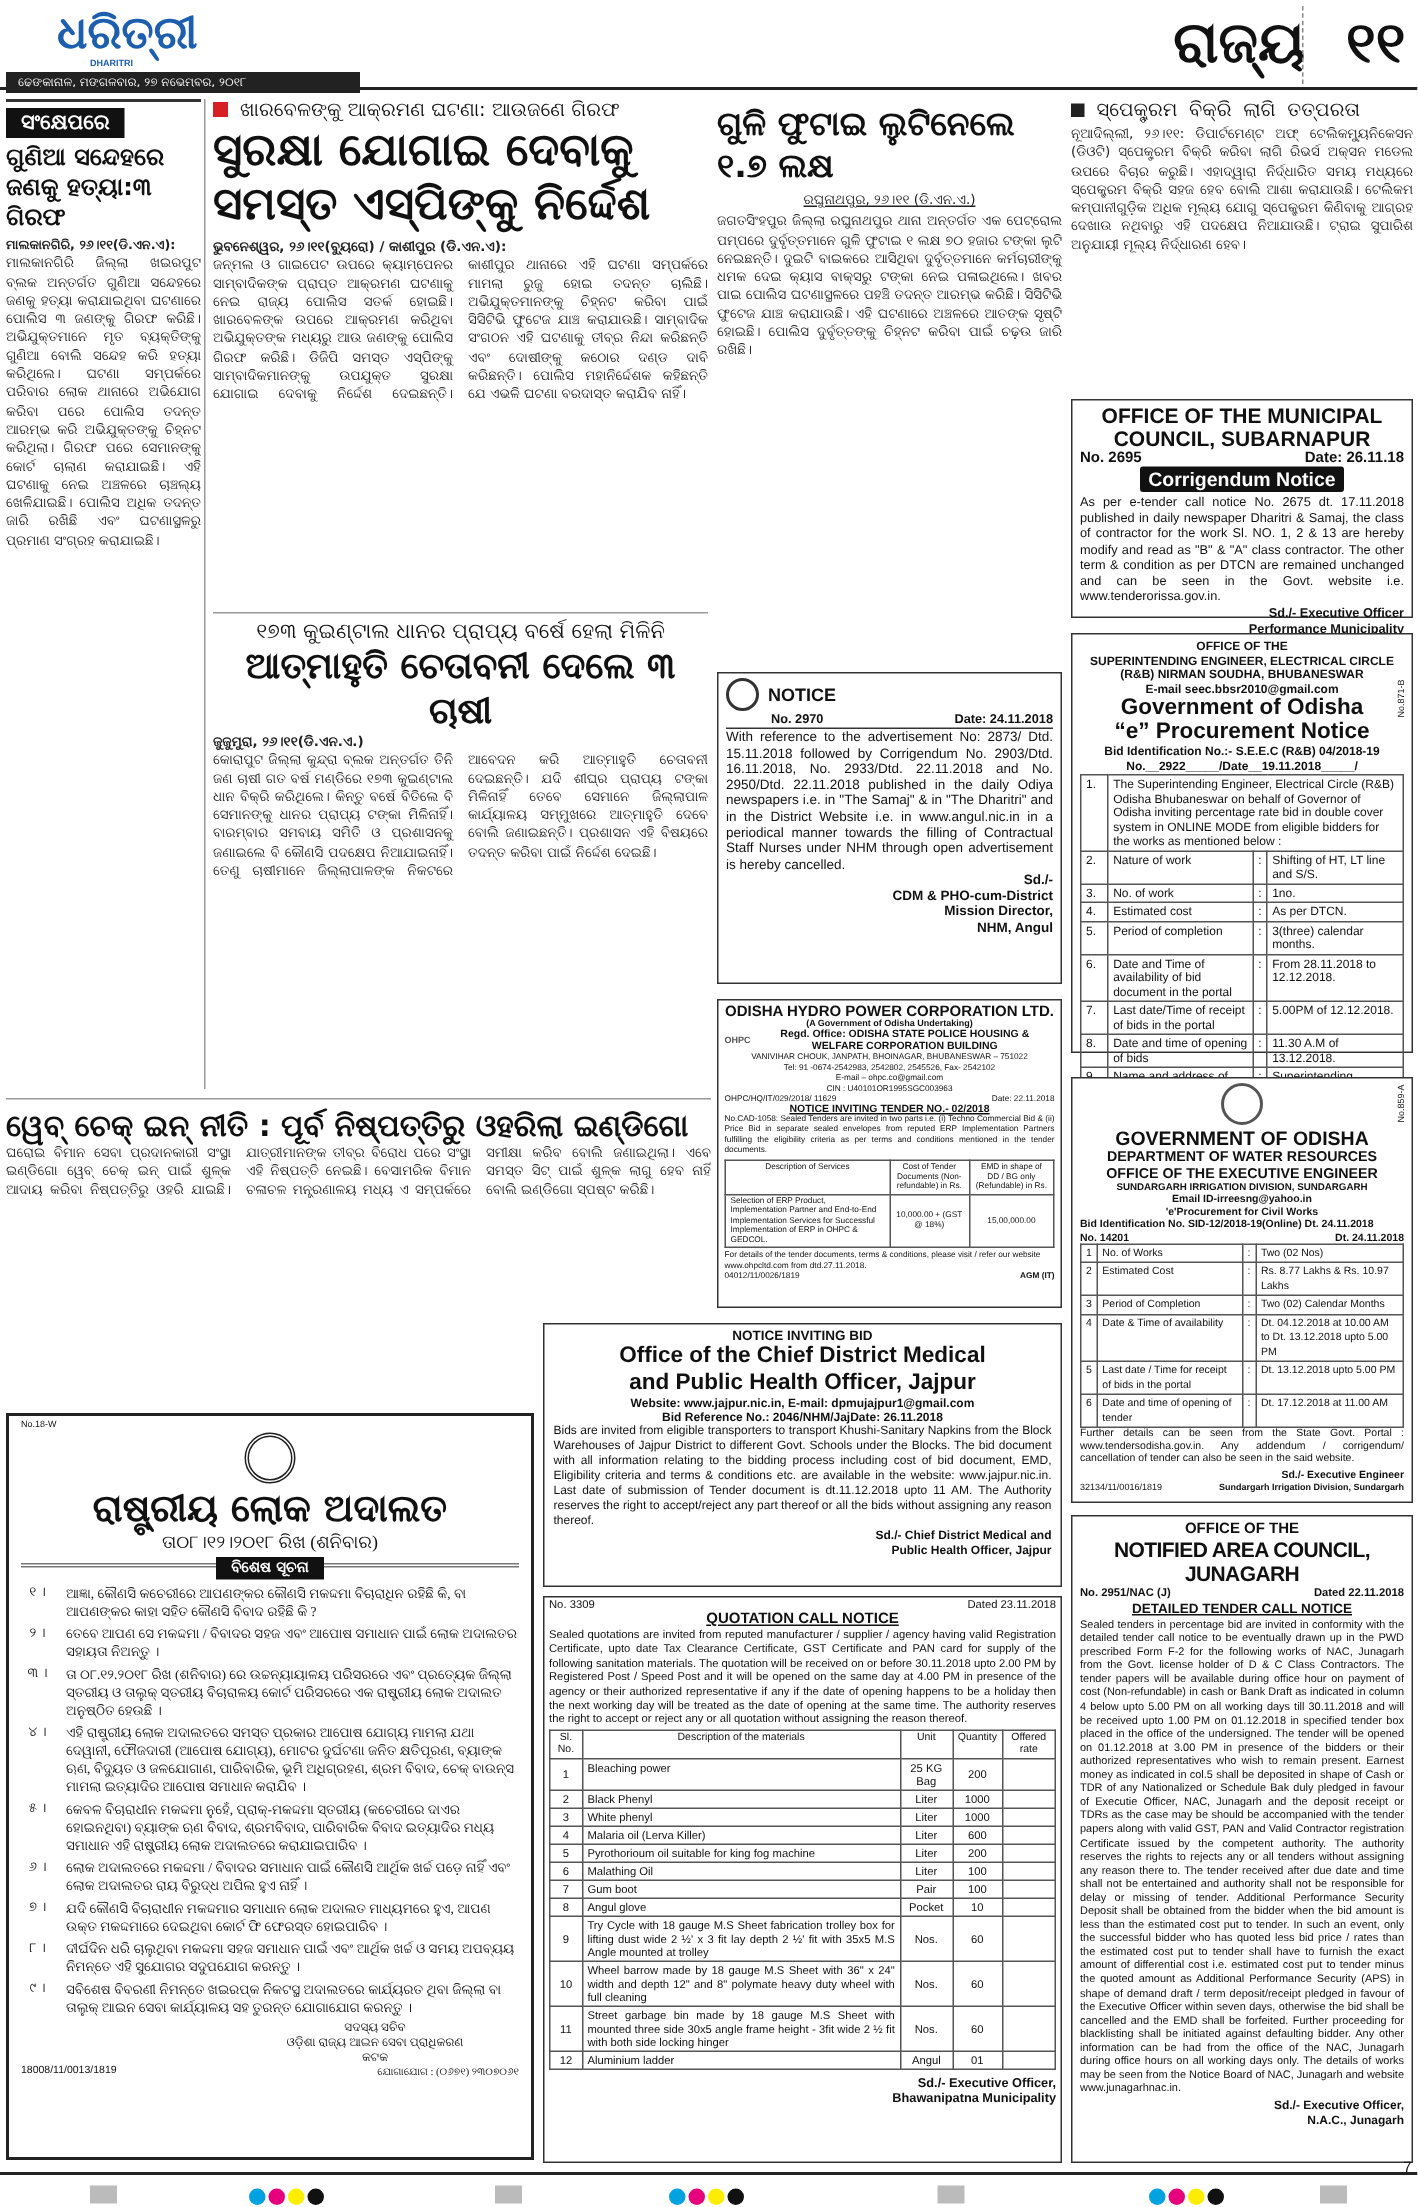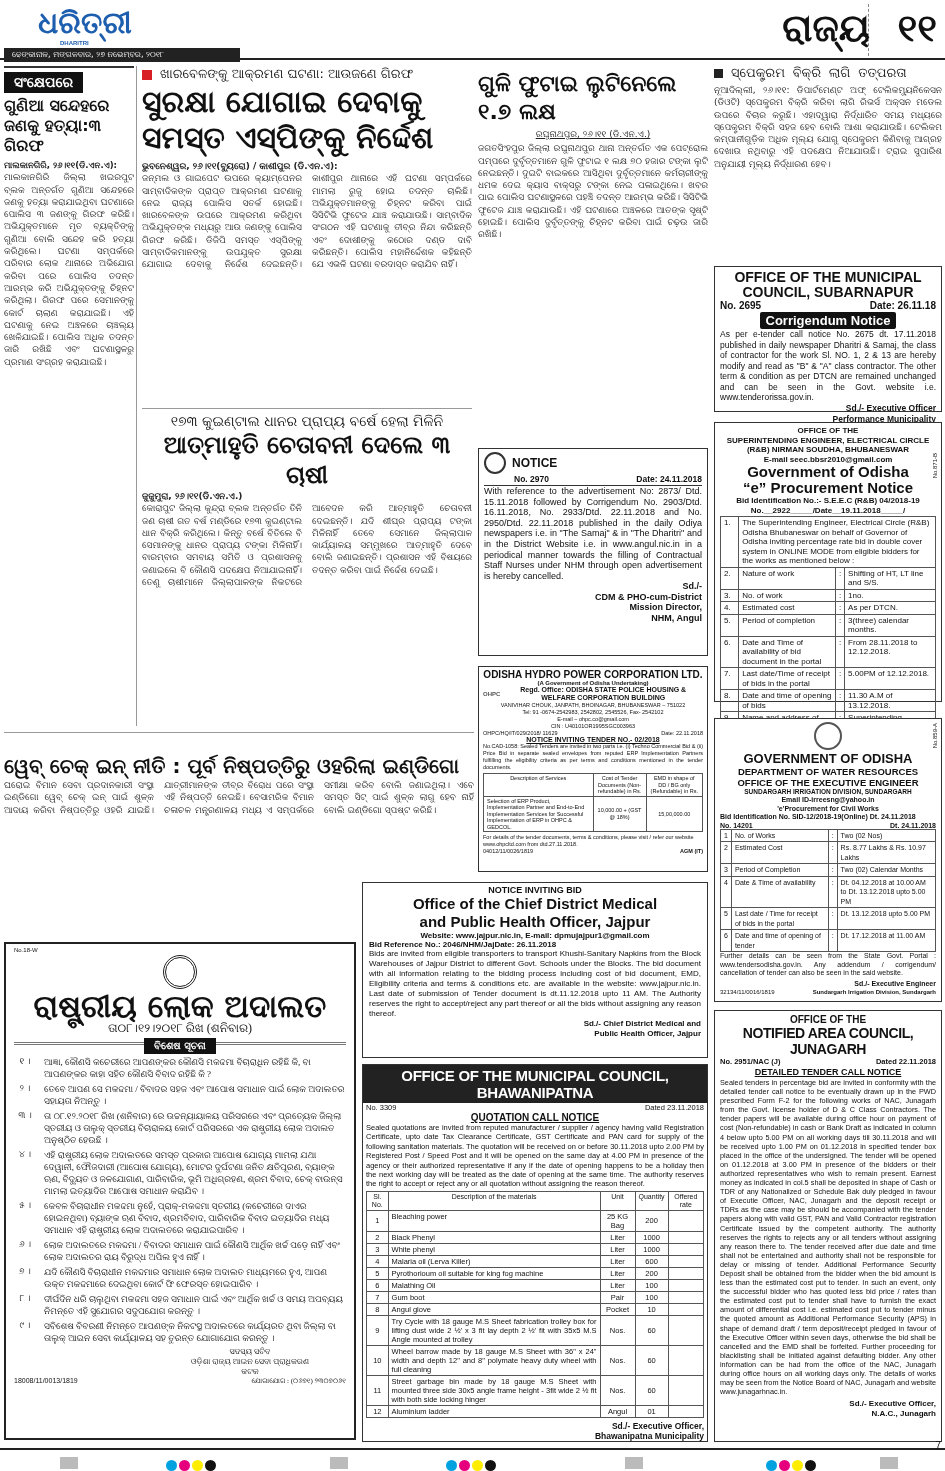--- a/index.html
+++ b/index.html
@@ -221,29 +221,29 @@
     </tr>
   </tbody>
     </table>
   <p style="font-size:5.5px;line-height:7px">For details of the tender documents, terms &amp; conditions, please visit / refer our website www.ohpcltd.com from dtd.27.11.2018.</p>
   <div style="display:flex;justify-content:space-between;font-size:5.5px">
     <span>04012/11/0026/1819</span>
     <span class="b">AGM (IT)</span>
   </div>
 </div>
 
-<div class="abs" style="left:4px;top:732px;width:470px;border-top:1px solid #999;padding-top:20px">
+<div class="abs" style="left:4px;top:732px;width:470px;border-top:1px solid #999;padding-top:4px">
   <div class="head-lg" style="font-size:20px;line-height:26px">ୱେବ୍ ଚେକ୍ ଇନ୍ ନୀତି : ପୂର୍ବ ନିଷ୍ପତ୍ତିରୁ ଓହରିଲା ଇଣ୍ଡିଗୋ</div>
   <div class="txt" style="height:120px;column-count:3;column-gap:10px">ଘରୋଇ ବିମାନ ସେବା ପ୍ରଦାନକାରୀ ସଂସ୍ଥା ଇଣ୍ଡିଗୋ ୱେବ୍ ଚେକ୍ ଇନ୍ ପାଇଁ ଶୁଳ୍କ ଆଦାୟ କରିବା ନିଷ୍ପତ୍ତିରୁ ଓହରି ଯାଇଛି। ଯାତ୍ରୀମାନଙ୍କ ତୀବ୍ର ବିରୋଧ ପରେ ସଂସ୍ଥା ଏହି ନିଷ୍ପତ୍ତି ନେଇଛି। ବେସାମରିକ ବିମାନ ଚଳାଚଳ ମନ୍ତ୍ରଣାଳୟ ମଧ୍ୟ ଏ ସମ୍ପର୍କରେ ସମୀକ୍ଷା କରିବ ବୋଲି ଜଣାଇଥିଲା। ଏବେ ସମସ୍ତ ସିଟ୍ ପାଇଁ ଶୁଳ୍କ ଲାଗୁ ହେବ ନାହିଁ ବୋଲି ଇଣ୍ଡିଗୋ ସ୍ପଷ୍ଟ କରିଛି।</div>
 </div>
 
 <div class="abs box lok" style="left:4px;top:942px;width:352px;height:498px;padding:3px 8px;border:2px solid #222">
   <div style="font-size:6px">No.18-W</div>
   <div style="margin:2px auto;width:34px;height:34px;border-radius:50%;border:3px double #222"></div>
-  <div class="head-lg ctr" style="font-size:31px;line-height:30px">ରାଷ୍ଟ୍ରୀୟ ଲୋକ ଅଦାଲତ</div>
+  <div class="head-lg ctr" style="font-size:25px;line-height:30px">ରାଷ୍ଟ୍ରୀୟ ଲୋକ ଅଦାଲତ</div>
   <div class="ctr odia" style="font-size:12px">ତା୦୮।୧୨।୨୦୧୮ ରିଖ (ଶନିବାର)</div>
   <div class="ctr" style="border-top:3px double #777;margin-top:6px;height:12px;position:relative">
     <span class="tag" style="position:relative;top:-10px;font-size:10px">ବିଶେଷ ସୂଚନା</span>
   </div>
   <div id="lok-items" style="margin-top:2px">
       <div class="row">
         <span class="num odia" style="font-size:9px">୧ ।</span>
         <span class="odia" style="font-size:9px;line-height:12px">ଆଜ୍ଞା, କୌଣସି କଚେରୀରେ ଆପଣଙ୍କର କୌଣସି ମକଦ୍ଦମା ବିଚାରାଧିନ ରହିଛି କି, ବା ଆପଣଙ୍କର କାହା ସହିତ କୌଣସି ବିବାଦ ରହିଛି କି ?</span>
       </div>
       <div class="row">
@@ -269,51 +269,50 @@
       <div class="row">
         <span class="num odia" style="font-size:9px">୭ ।</span>
         <span class="odia" style="font-size:9px;line-height:12px">ଯଦି କୌଣସି ବିଚାରାଧୀନ ମକଦ୍ଦମାର ସମାଧାନ ଲୋକ ଅଦାଲତ ମାଧ୍ୟମରେ ହୁଏ, ଆପଣ ଉକ୍ତ ମକଦ୍ଦମାରେ ଦେଇଥିବା କୋର୍ଟ ଫି ଫେରସ୍ତ ହୋଇପାରିବ ।</span>
       </div>
       <div class="row">
         <span class="num odia" style="font-size:9px">୮ ।</span>
         <span class="odia" style="font-size:9px;line-height:12px">ଦୀର୍ଘଦିନ ଧରି ଚାଲୁଥିବା ମକଦ୍ଦମା ସହଜ ସମାଧାନ ପାଇଁ ଏବଂ ଆର୍ଥିକ ଖର୍ଚ୍ଚ ଓ ସମୟ ଅପବ୍ୟୟ ନିମନ୍ତେ ଏହି ସୁଯୋଗର ସଦୁପଯୋଗ କରନ୍ତୁ ।</span>
       </div>
       <div class="row">
         <span class="num odia" style="font-size:9px">୯ ।</span>
-        <span class="odia" style="font-size:9px;line-height:12px">ସବିଶେଷ ବିବରଣୀ ନିମନ୍ତେ ଆପଣଙ୍କ ନିକଟସ୍ଥ ଅଦାଲତରେ କାର୍ଯ୍ୟରତ ଥିବା ଜିଲ୍ଲା ବା ତାଲୁକ୍ ଆଇନ ସେବା କାର୍ଯ୍ୟାଳୟ ସହ ତୁରନ୍ତ ଯୋଗାଯୋଗ କରନ୍ତୁ ।</span>
+        <span class="odia" style="font-size:9px;line-height:12px">ସବିଶେଷ ବିବରଣୀ ନିମନ୍ତେ ଖଇରପ୍କ ନିକଟସ୍ଥ ଅଦାଲତରେ କାର୍ଯ୍ୟରତ ଥିବା ଜିଲ୍ଲା ବା ତାଲୁକ୍ ଆଇନ ସେବା କାର୍ଯ୍ୟାଳୟ ସହ ତୁରନ୍ତ ଯୋଗାଯୋଗ କରନ୍ତୁ ।</span>
       </div>
     </div>
   <div class="ctr odia" style="font-size:8px;line-height:10px;margin-left:140px">
     <div>ସଦସ୍ୟ ସଚିବ</div>
     <div>ଓଡ଼ିଶା ରାଜ୍ୟ ଆଇନ ସେବା ପ୍ରାଧିକରଣ</div>
     <div>କଟକ</div>
   </div>
   <div style="display:flex;justify-content:space-between;font-size:7px">
     <span>18008/11/0013/1819</span>
     <span class="odia">ଯୋଗାଯୋଗ : (୦୬୭୧) ୨୩୦୭୦୬୧</span>
   </div>
 </div>
 
 <div class="abs box notice" style="left:362px;top:882px;width:346px;height:176px;padding:2px 6px">
   <div class="b ctr" style="font-size:9px">NOTICE INVITING BID</div>
   <div class="b ctr" style="font-size:15px;line-height:18px;padding:0 30px">Office of the Chief District Medical and Public Health Officer, Jajpur</div>
   <div class="b ctr" style="font-size:8px">Website: www.jajpur.nic.in, E-mail: dpmujajpur1@gmail.com</div>
-  <div class="b" style="display:flex;justify-content:flex-start;font-size:8px">
+  <div class="b" style="display:flex;justify-content:center;font-size:8px">
     <span>Bid Reference No.: 2046/NHM/Jaj</span>
     <span>Date: 26.11.2018</span>
   </div>
   <p style="text-align:justify;font-size:8px;line-height:10px">Bids are invited from eligible transporters to transport Khushi-Sanitary Napkins from the Block Warehouses of Jajpur District to different Govt. Schools under the Blocks. The bid document with all information relating to the bidding process including cost of bid document, EMD, Eligibility criteria and terms &amp; conditions etc. are available in the website: www.jajpur.nic.in. Last date of submission of Tender document is dt.11.12.2018 upto 11 AM. The Authority reserves the right to accept/reject any part thereof or all the bids without assigning any reason thereof.</p>
   <div class="b" style="text-align:right;font-size:8px;line-height:10px">
     <div>Sd./- Chief District Medical and</div>
     <div>Public Health Officer, Jajpur</div>
   </div>
 </div>
 
 <div class="abs box notice" style="left:362px;top:1064px;width:346px;height:378px;padding:0 3px 3px">
-  <div style="background:#222;color:#fff;font-size:15px;font-weight:bold;text-align:center;margin:0 -3px;padding:2px 0;letter-spacing:-0.3px">OFFICE OF THE MUNICIPAL COUNCIL, BHAWANIPATNA</div>
   <div style="display:flex;justify-content:space-between;font-size:7.5px">
     <span>No. 3309</span>
     <span>Dated 23.11.2018</span>
   </div>
   <div class="b ctr" style="font-size:10px;text-decoration:underline">QUOTATION CALL NOTICE</div>
   <p style="text-align:justify;font-size:7.5px;line-height:9.4px">Sealed quotations are invited from reputed manufacturer / supplier / agency having valid Registration Certificate, upto date Tax Clearance Certificate, GST Certificate and PAN card for supply of the following sanitation materials. The quotation will be received on or before 30.11.2018 upto 2.00 PM by Registered Post / Speed Post and it will be opened on the same day at 4.00 PM in presence of the agency or their authorized representative if any if the date of opening happens to be a holiday then the next working day will be treated as the date of opening at the same time. The authority reserves the right to accept or reject any or all quotation without assigning the reason thereof.</p>
   <table style="margin-top:2px">
     <thead>
         <tr id="bh-head">
           <th style="font-size:7px;line-height:8px">Sl. No.</th>

